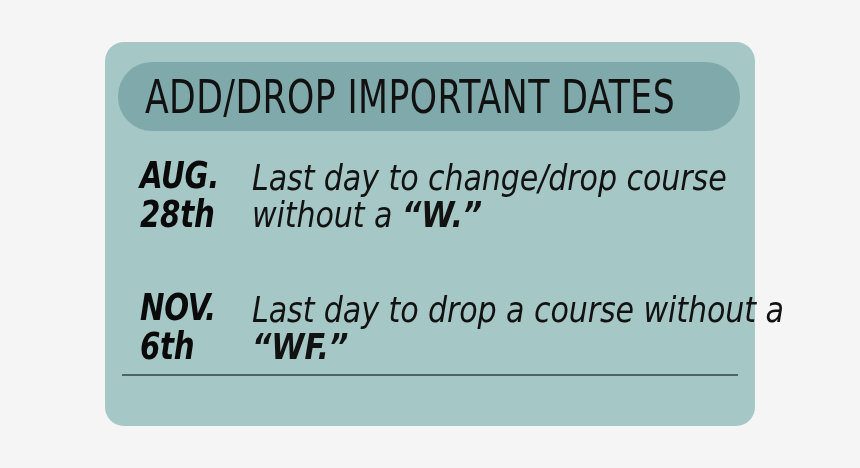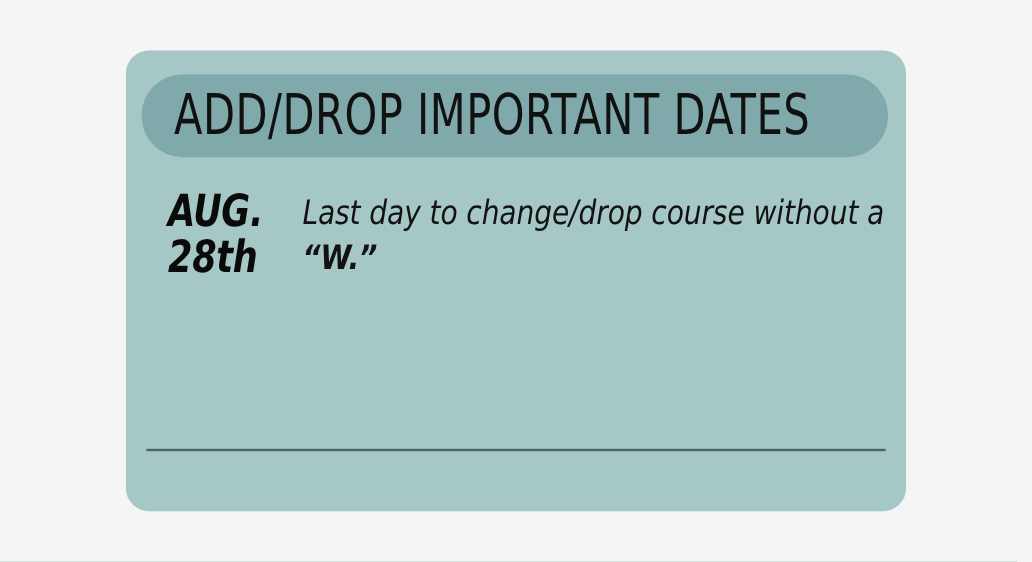--- a/index.html
+++ b/index.html
@@ -94,21 +94,21 @@
     transform: scaleX(0.88);
     transform-origin: left center;
   }
 
   .entry-desc {
     flex: 1 1 auto;
     padding-top: 3px;
     color: #121212;
     font-family: "DejaVu Sans Condensed", "Liberation Sans Narrow", "Liberation Sans", sans-serif;
     font-weight: 300;
-    font-size: 28px;
+    font-size: 36px;
     line-height: 37px;
     letter-spacing: -0.1px;
   }
   .entry-desc .emph {
     font-weight: bold;
   }
   .desc-inner {
     display: block;
     transform: scaleX(0.93);
     transform-origin: left top;
@@ -145,17 +145,26 @@
         <div class="entry-desc">
           <span class="desc-inner">
             <span>Last day to change/drop course without a </span><span class="emph">“W.”</span>
           </span>
         </div>
       </div>
 
       <div class="divider"></div>
 
       <div class="entry entry-second">
+        <div class="entry-date">
+          <span class="date-month">NOV.</span>
+          <span class="date-day">6th</span>
+        </div>
+        <div class="entry-desc">
+          <span class="desc-inner">
+            <span>Last day to drop a course without a </span><span class="emph">“WF.”</span>
+          </span>
+        </div>
       </div>
 
     </div>
   </div>
 </div>
 
 </body></html>

